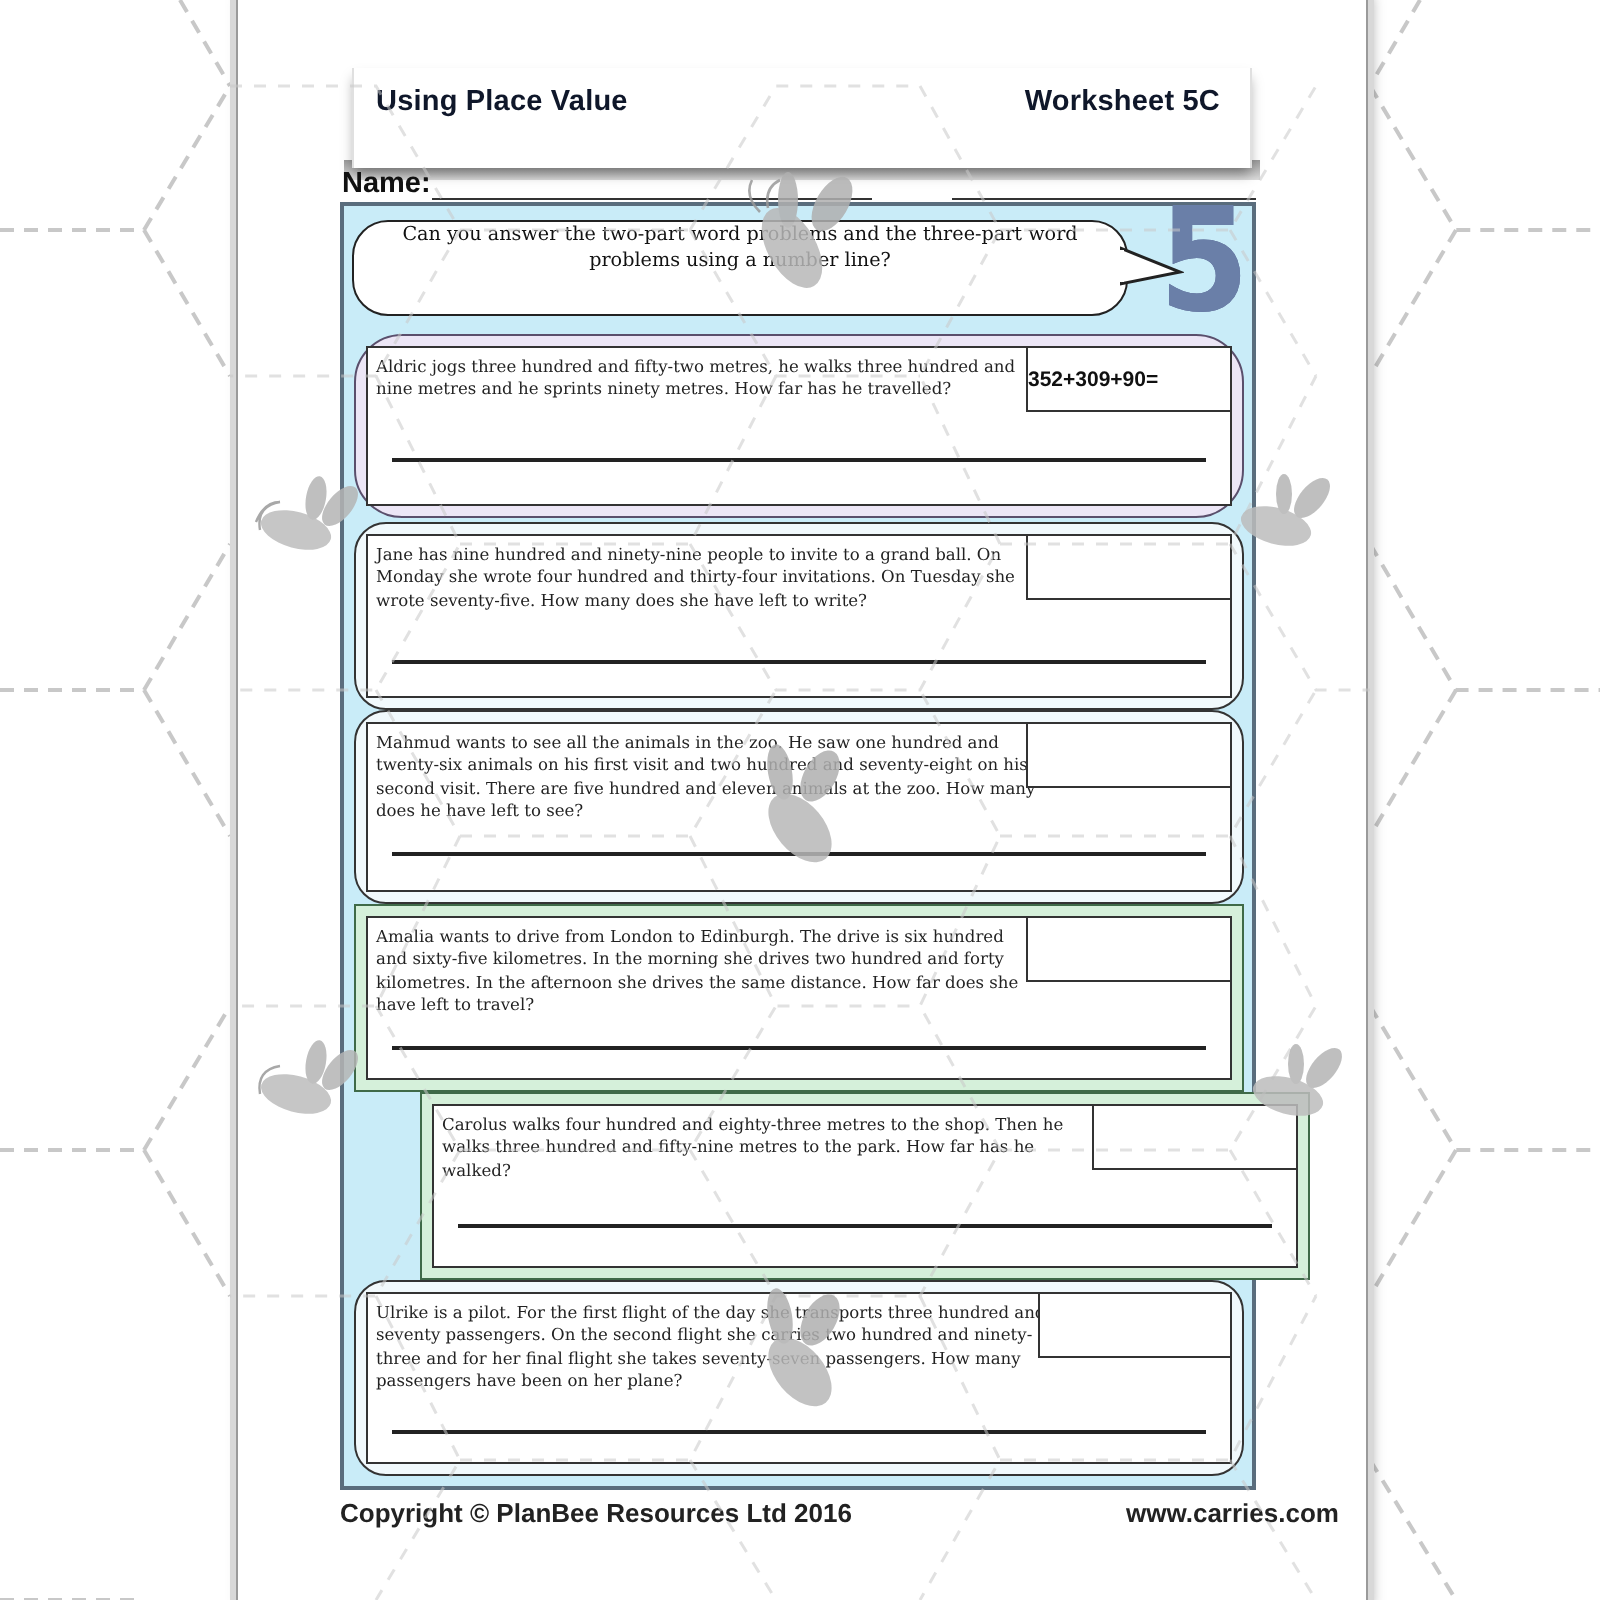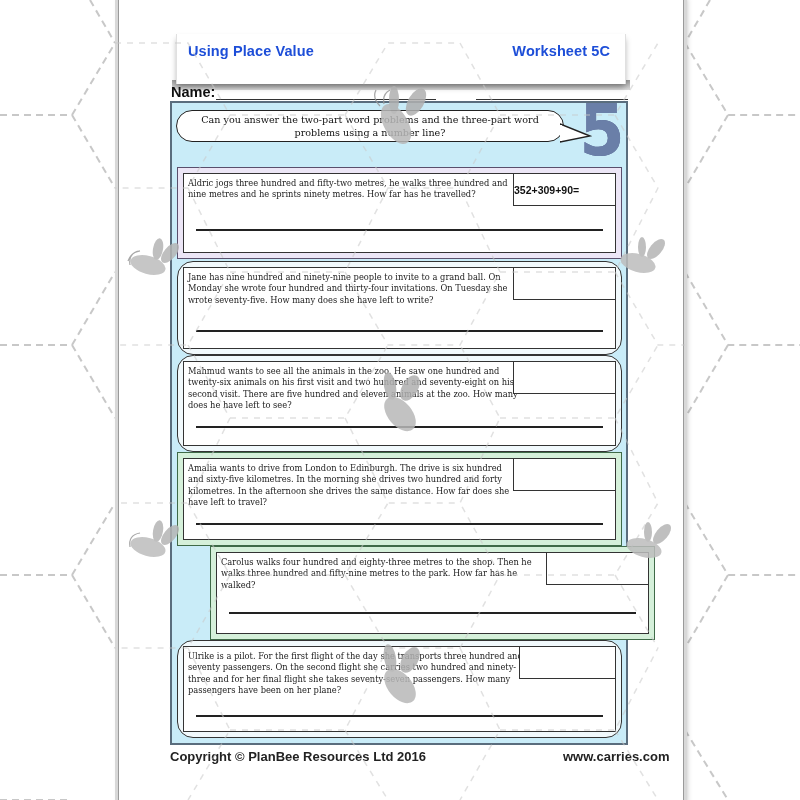--- a/index.html
+++ b/index.html
@@ -25,21 +25,21 @@
       box-shadow: 0 4px 6px -1px rgba(0,0,0,0.35);
       border-left: 1px solid #e0e0e0; border-right: 1px solid #e0e0e0;
     }
     .banner-shadow {
       position: absolute; left: 172px; top: 80px; width: 458px; height: 10px;
       background: linear-gradient(to bottom, #9a9a9a, #dcdcdc);
       z-index: 2;
     }
     .banner .title-left, .banner .title-right {
       position: absolute; top: 9px;
-      font-family: "Liberation Sans", sans-serif; font-weight: bold; font-size: 14.5px; color: #1d4ed8;
+      font-family: "Liberation Sans", sans-serif; font-weight: bold; font-size: 14.5px; color: #0f172a;
       letter-spacing: 0.1px;
     }
     .banner .title-left { left: 11px; }
     .banner .title-right { right: 15px; }
 
     .name-row {
       position: absolute; left: 171px; top: 84px; width: 460px; height: 32px; z-index: 4;
       font-family: "Liberation Sans", sans-serif; font-weight: bold; font-size: 14.5px; color: #111;
     }
     .name-label { position: absolute; left: 0; top: 0; }
@@ -50,24 +50,24 @@
     
     .panel {
       position: absolute; left: 170px; top: 101px; width: 458px; height: 644px;
       background: #c9ecf8;
       border: 2px solid #5a6d7d;
       z-index: 2;
     }
 
     
     .bubble {
-      position: absolute; left: 176px; top: 110px; width: 388px; height: 32px;
+      position: absolute; left: 176px; top: 110px; width: 388px; height: 48px;
       background: #ffffff; border: 1.5px solid #222; border-radius: 18px;
       z-index: 4;
-      display: flex; align-items: center; justify-content: center; text-align: center;
+      display: flex; justify-content: center; text-align: center;
       font-family: "DejaVu Serif", serif; font-size: 9.6px; line-height: 13px; color: #111;
       padding: 0 24px;
     }
     .bubble-tail { position: absolute; left: 560px; top: 122px; z-index: 5; }
     .big-five {
       position: absolute; left: 577px; top: 94px; z-index: 4;
       font-family: "DejaVu Sans", sans-serif; font-weight: bold; font-size: 72px; line-height: 72px;
       color: #6a7fa8;
       text-shadow: 0 0 0 #5a6590;
       transform: scaleX(0.9);
@@ -185,21 +185,21 @@
 
 <div class="bubble">
   <span>Can you answer the two-part word problems and the three-part word problems using a number line?</span>
 </div>
 <svg class="bubble-tail" width="32" height="24" viewBox="0 0 32 24">
   <polygon points="0,2 30,14 0,20" fill="#ffffff" stroke="#222" stroke-width="1.5"></polygon>
   <rect x="-2" y="3" width="4" height="16" fill="#ffffff"></rect>
 </svg>
 <div class="big-five">5</div>
 
-<div class="section purple" style="top:167px; height:92px;">
+<div class="section purple" style="top:167px; height:92px;border-radius:24px;">
   <div class="qbox">
     <div class="qtext">Aldric jogs three hundred and fifty-two metres, he walks three hundred and nine metres and he sprints ninety metres. How far has he travelled?</div>
     <div class="answer-box">352+309+90=</div>
     <div class="working-line" style="top:55px;"></div>
   </div>
 </div>
 
 <div class="section plain" style="top:261px; height:94px;">
   <div class="qbox">
     <div class="qtext">Jane has nine hundred and ninety-nine people to invite to a grand ball. On Monday she wrote four hundred and thirty-four invitations. On Tuesday she wrote seventy-five. How many does she have left to write?</div>

